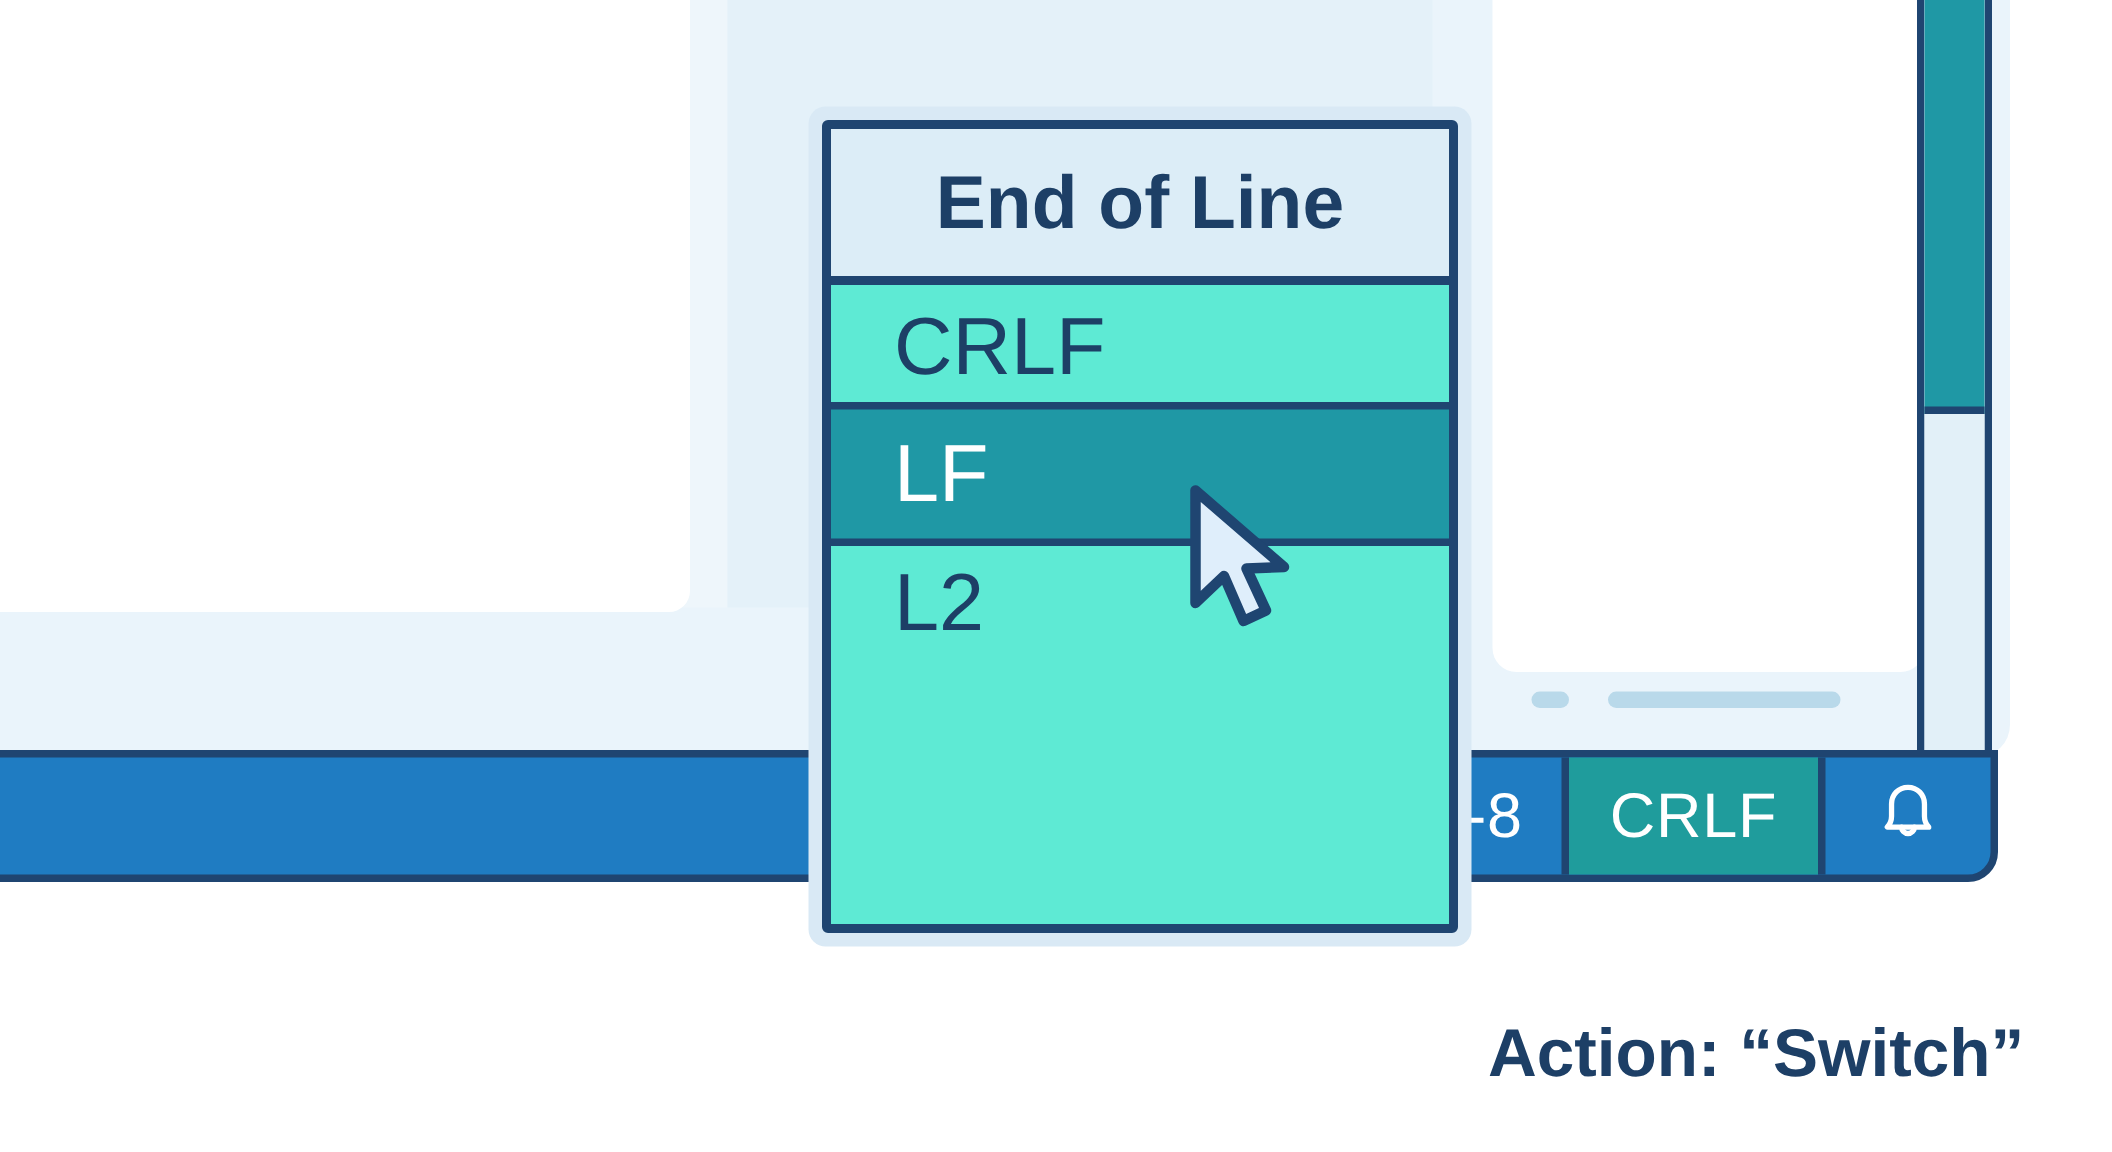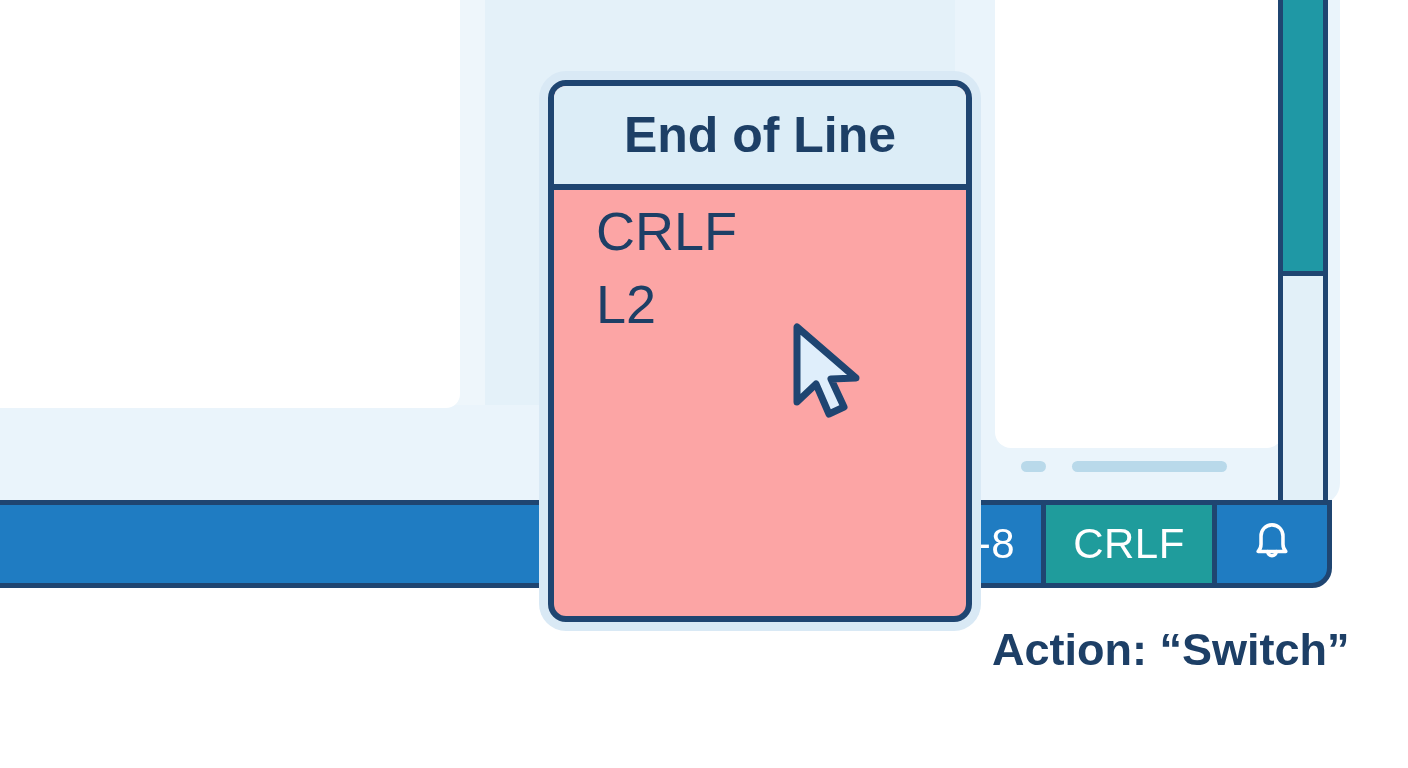--- a/index.html
+++ b/index.html
@@ -94,23 +94,23 @@
   }
   .status-bell {
     width: 110px; display: flex; align-items: center; justify-content: center;
   }
   .bell-svg { width: 44px; height: 46px; }
 
   
   .dropdown {
     position: absolute; left: 548px; top: 80px;
     width: 424px; height: 542px;
-    background: #fca5a5;
+    background: #5eead4;
     border: 6px solid #1f4571;
-    border-radius: 18px;
+    border-radius: 4px;
     box-shadow: 0 0 0 9px #d9e9f5;
     overflow: hidden;
   }
   .dropdown-header {
     height: 104px;
     background: #dcedf7;
     border-bottom: 6px solid #1f4571;
     display: flex; align-items: center; justify-content: center;
     color: #1d3f66;
     font-size: 50px;
@@ -136,21 +136,21 @@
 
   
   .cursor {
     position: absolute; left: 790px; top: 322px;
     width: 84px; height: 100px;
     pointer-events: none;
   }
 
   
   .caption {
-    position: absolute; left: 992px; top: 624px;
+    position: absolute; left: 992px; top: 676px;
     color: #1d3f66;
     font-size: 45px;
     font-weight: bold;
     white-space: nowrap;
   }
 </style>
 </head>
 <body>
 
 <div id="stage">
@@ -191,20 +191,21 @@
       </svg>
     </div>
   </div>
 
   <div class="dropdown">
     <div class="dropdown-header">End of Line</div>
 
     <div class="dd-list">
       <div class="dd-item dd-item-1">CRLF</div>
 
+      <div class="dd-item selected">LF</div>
 
       <div class="dd-item">L2</div>
 
 
     </div>
   </div>
 
   <div class="cursor">
     <svg viewBox="0 0 84 100" width="84" height="100">
       <path d="M7 5 L7 80 L26 62 L39 92 L54 85 L41 57 L66 56 Z" fill="#dfeefb" stroke="#1f4571" stroke-width="7" stroke-linejoin="round" stroke-linecap="round"></path>

